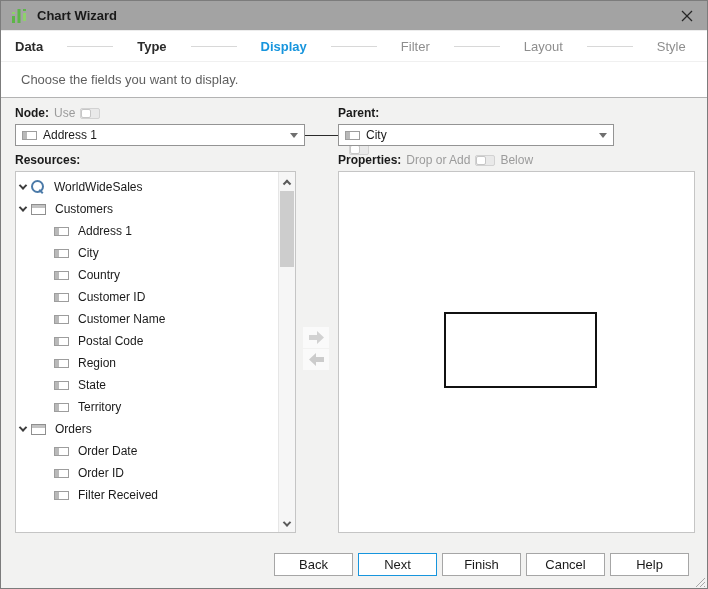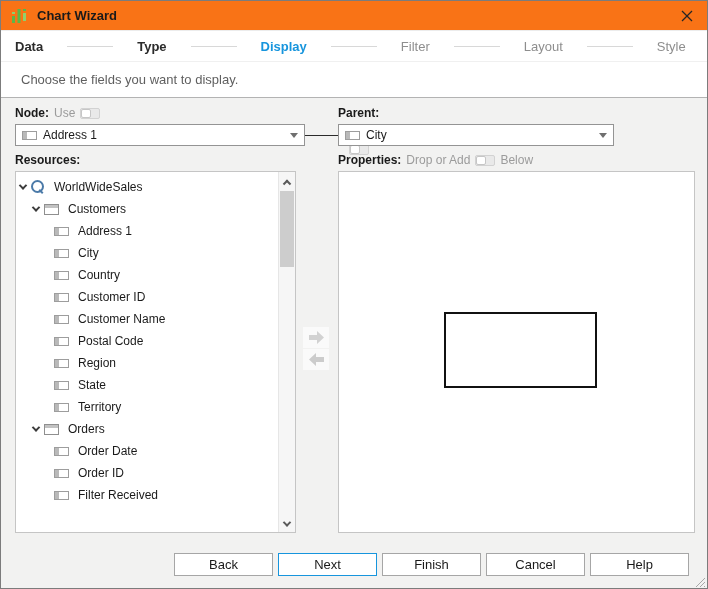--- a/index.html
+++ b/index.html
@@ -7,21 +7,21 @@
   body { font-family:"Liberation Sans", sans-serif; background:#e8e8e8; }
 
   .dialog {
     position:relative; width:708px; height:589px;
     background:#fff; border:1px solid #7c7c7c; overflow:hidden;
   }
 
   
   .titlebar {
     position:absolute; left:0; top:0; width:100%; height:30px;
-    background:#f97316; border-bottom:1px solid #ececec;
+    background:#a3a3a3; border-bottom:1px solid #ececec;
     display:flex; align-items:center; padding:0 10px;
   }
   .app-icon { width:18px; height:18px; margin-right:8px; display:inline-flex; }
   .title { font-size:13px; font-weight:700; color:#1a1a1a; }
   .close {
     position:absolute; right:8px; top:4px; width:24px; height:22px;
     display:flex; align-items:center; justify-content:center; cursor:pointer;
   }
 
   
@@ -89,21 +89,21 @@
 
   
   .tree-panel {
     position:absolute; left:14px; top:73px; width:281px; height:362px;
     background:#fff; border:1px solid #c5c5c5; overflow:hidden;
   }
   .tree-rows { position:absolute; left:0; top:4px; right:33px; }
   .tree-row { height:22px; display:flex; align-items:center; gap:5px; font-size:12px; color:#1a1a1a; cursor:pointer; }
   .tree-row .tlabel { margin-left:4px; white-space:nowrap; }
   .tree-row.lv0 { padding-left:4px; }
-  .tree-row.lv1 { padding-left:17px; }
+  .tree-row.lv1 { padding-left:4px; }
   .tree-row.lv2 { padding-left:38px; }
 
   .vscroll {
     position:absolute; right:0; top:0; bottom:0; width:17px;
     background:#f6f6f6; border-left:1px solid #e6e6e6;
   }
   .scroll-btn { position:absolute; left:0; width:16px; height:17px; display:flex; align-items:center; justify-content:center; cursor:pointer; }
   .scroll-btn.up { top:0; }
   .scroll-btn.down { bottom:0; }
   .sb-chev { width:6px; height:6px; border-right:2px solid #5a5a5a; border-bottom:2px solid #5a5a5a; }
@@ -121,21 +121,21 @@
     background:#fff; border:1px solid #c5c5c5;
   }
   .drop-rect { position:absolute; left:105px; top:140px; width:153px; height:76px;
     border:2px solid #111; background:#fff; }
 
   
   .footer-buttons {
     position:absolute; right:18px; bottom:14px; display:flex; gap:5px;
   }
   .btn {
-    width:99px; height:23px; background:#fff; border:1px solid #a6a6a6;
+    width:79px; height:23px; background:#fff; border:1px solid #a6a6a6;
     font-family:"Liberation Sans", sans-serif; font-size:13px; color:#1a1a1a; cursor:pointer;
     display:flex; align-items:center; justify-content:center;
   }
   .btn.primary { border:1px solid #1795dd; }
 
   .resize-grip { position:absolute; right:1px; bottom:1px; width:13px; height:13px; }
 </style>
 </head>
 <body>
 

